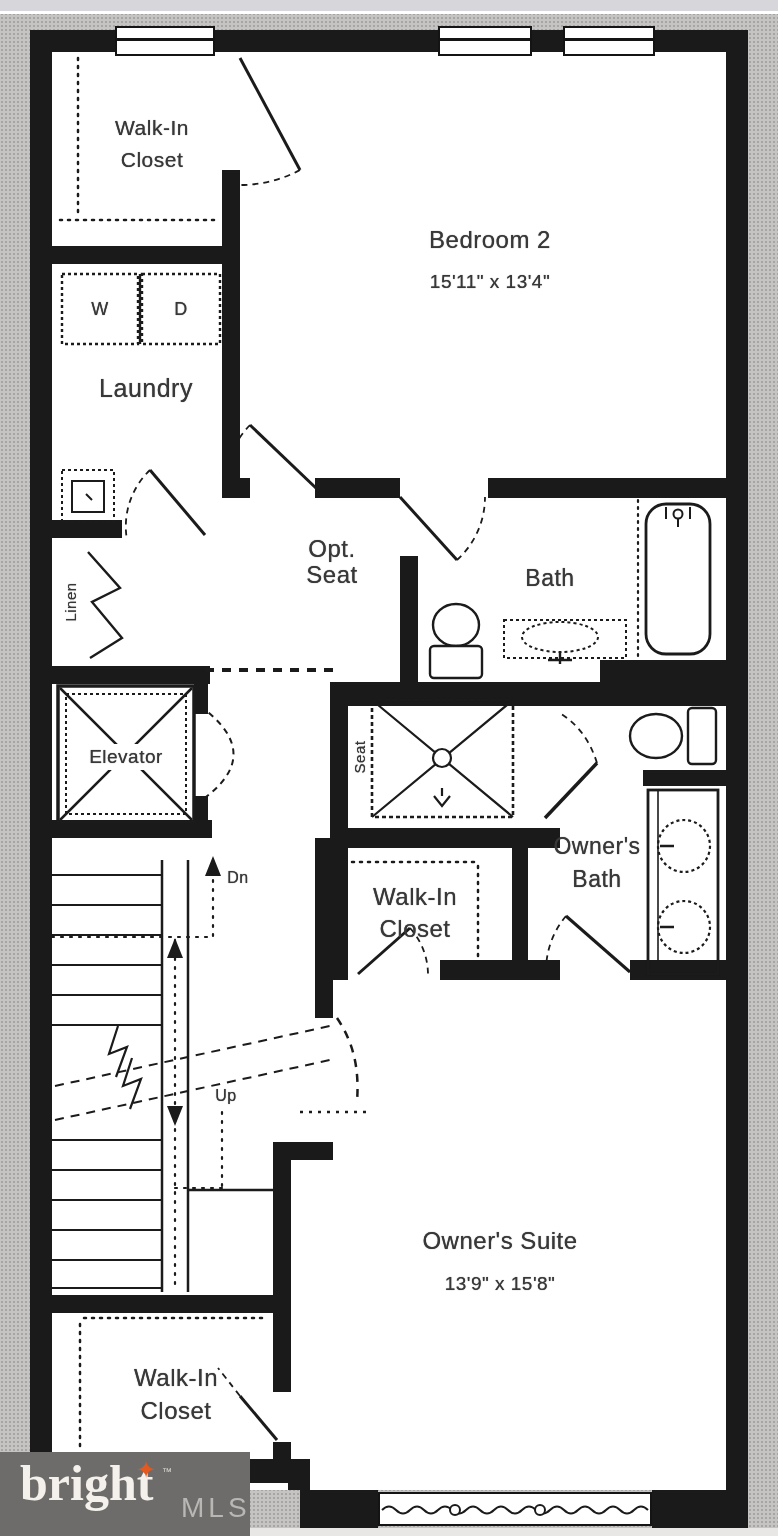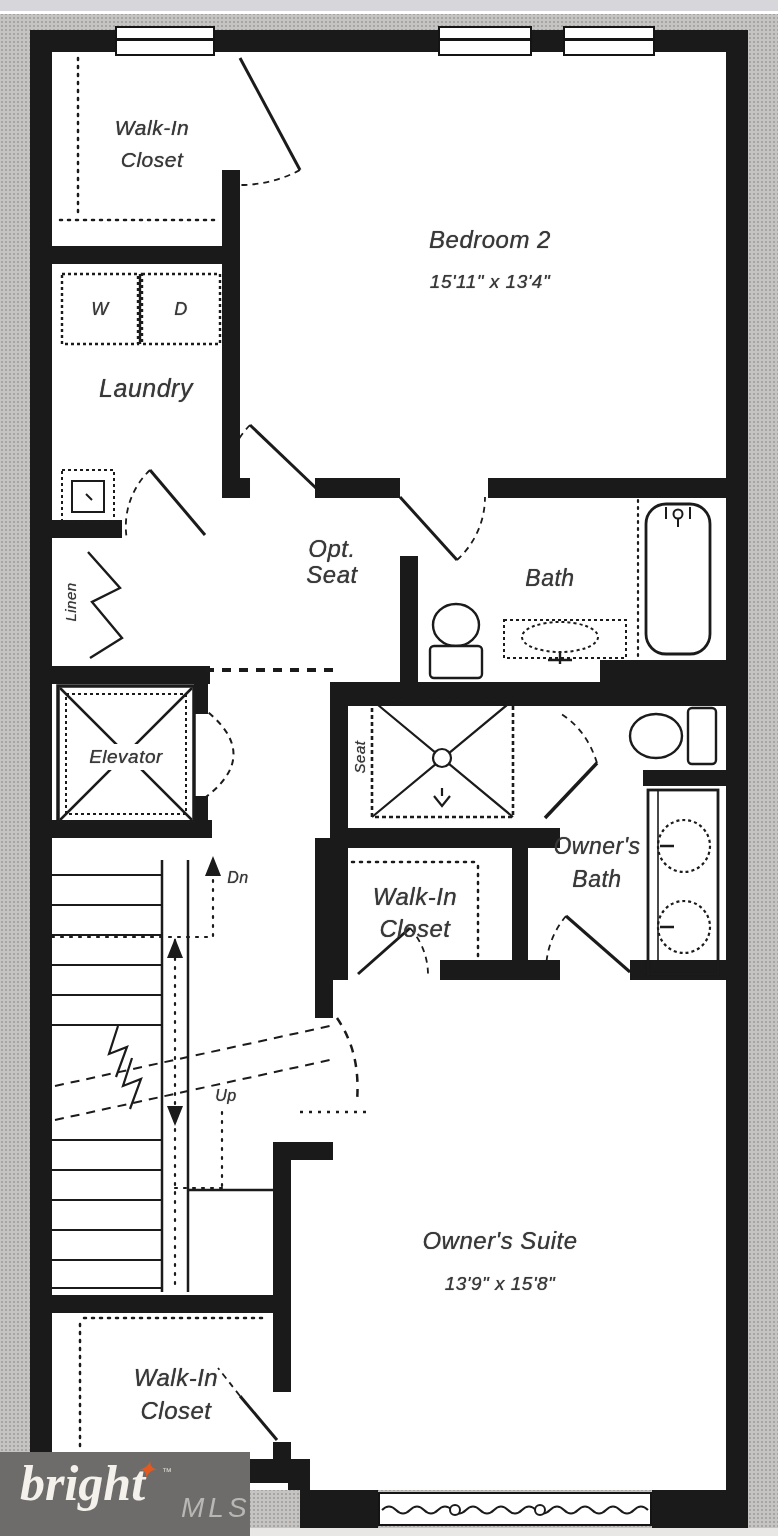--- a/index.html
+++ b/index.html
@@ -1,18 +1,18 @@
 <!DOCTYPE html>
 <html><head>
 <meta charset="utf-8">
 <style>
   html,body{margin:0;padding:0;}
   body{width:778px;height:1536px;position:relative;overflow:hidden;
        font-family:"Liberation Sans",sans-serif;background:#c6c4c2;}
-  .stage{position:absolute;inset:0;font-style:italic;}
+  .stage{position:absolute;inset:0;}
   .texture{position:absolute;inset:0;
     background-image:radial-gradient(#8e8c8a 1.1px,transparent 1.3px);
     background-size:4px 4px;opacity:.55;}
   .topstrip{position:absolute;left:0;top:0;width:778px;height:11px;
     background:#d7d6da;border-bottom:3px solid #fff;}
   .botstrip{position:absolute;left:250px;top:1528px;width:528px;height:8px;background:#e9e7e5;}
   .floor{position:absolute;left:52px;top:52px;width:674px;height:1438px;background:#ffffff;}
   .w{position:absolute;background:#1a1a1a;}
   .win{position:absolute;background:#fff;border:2px solid #141414;box-sizing:border-box;}
   .win.bar:after{content:"";position:absolute;left:0;right:0;top:10px;height:3px;background:#141414;}

